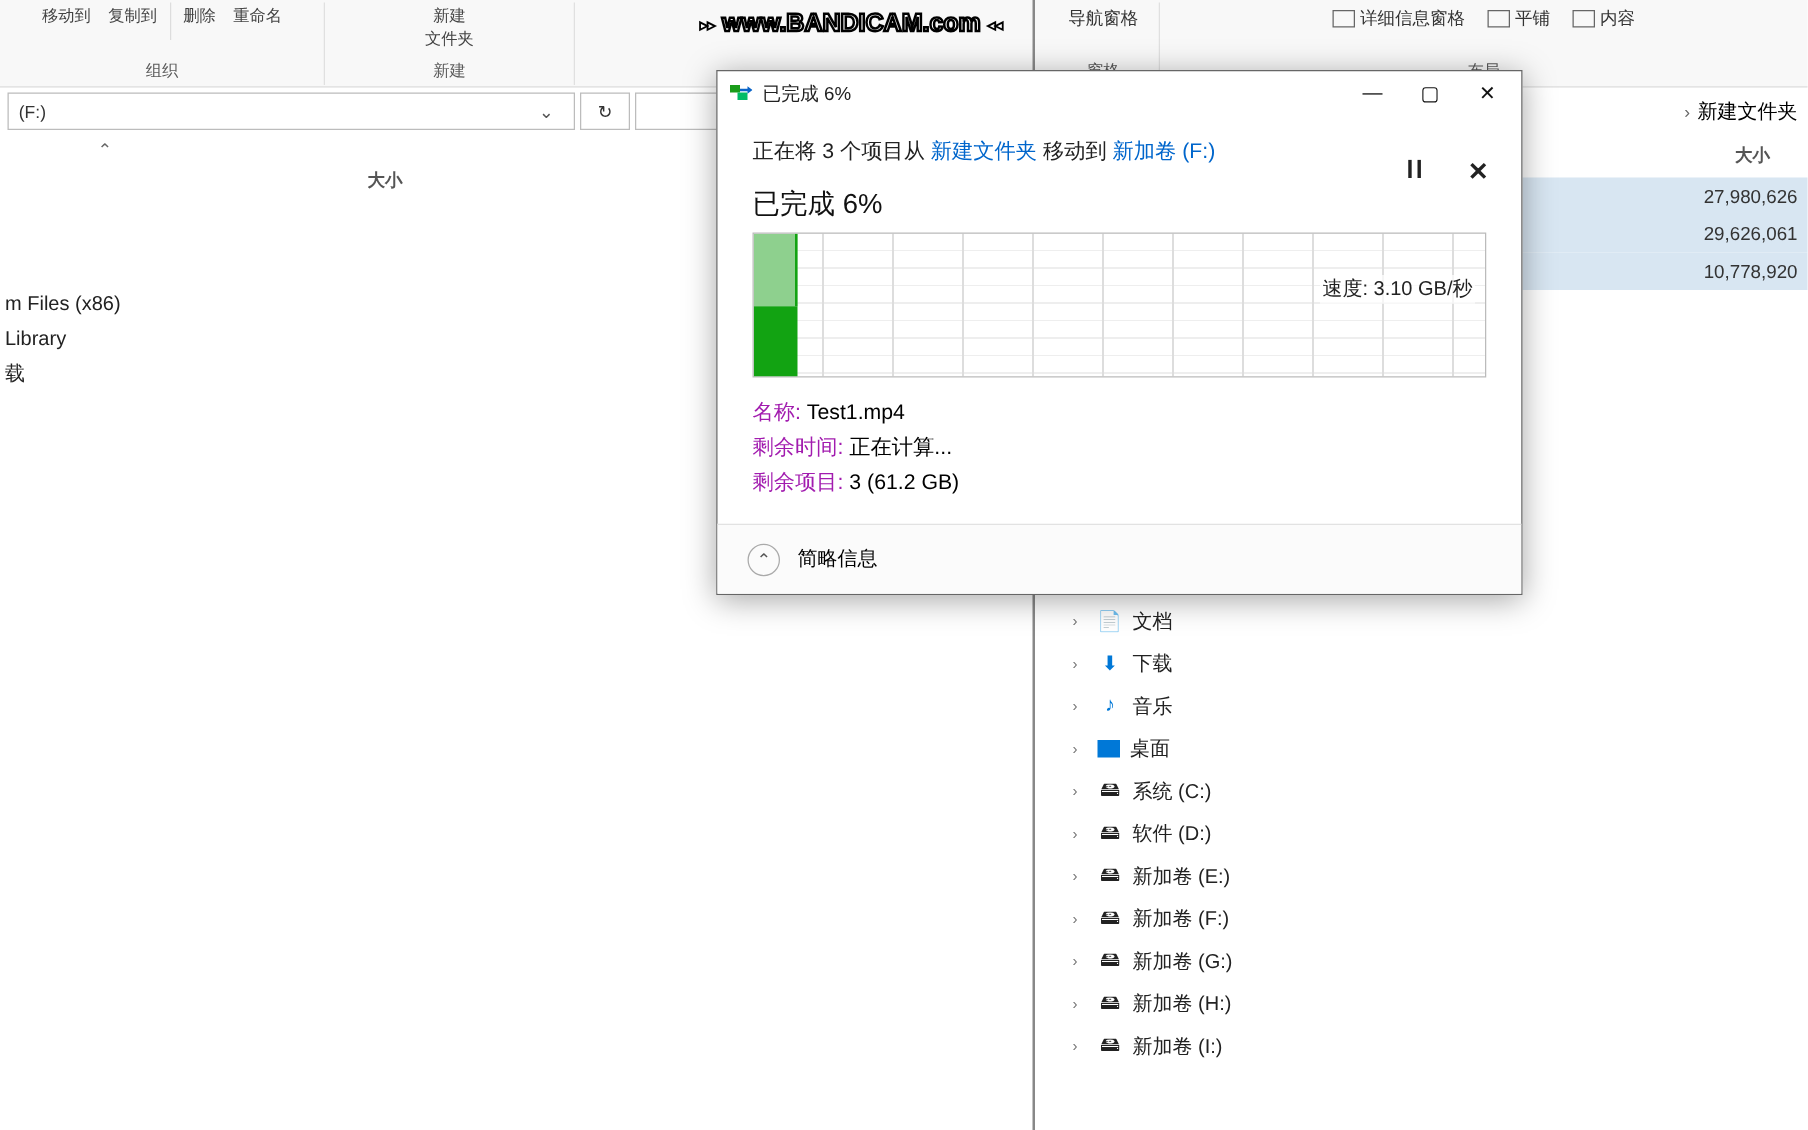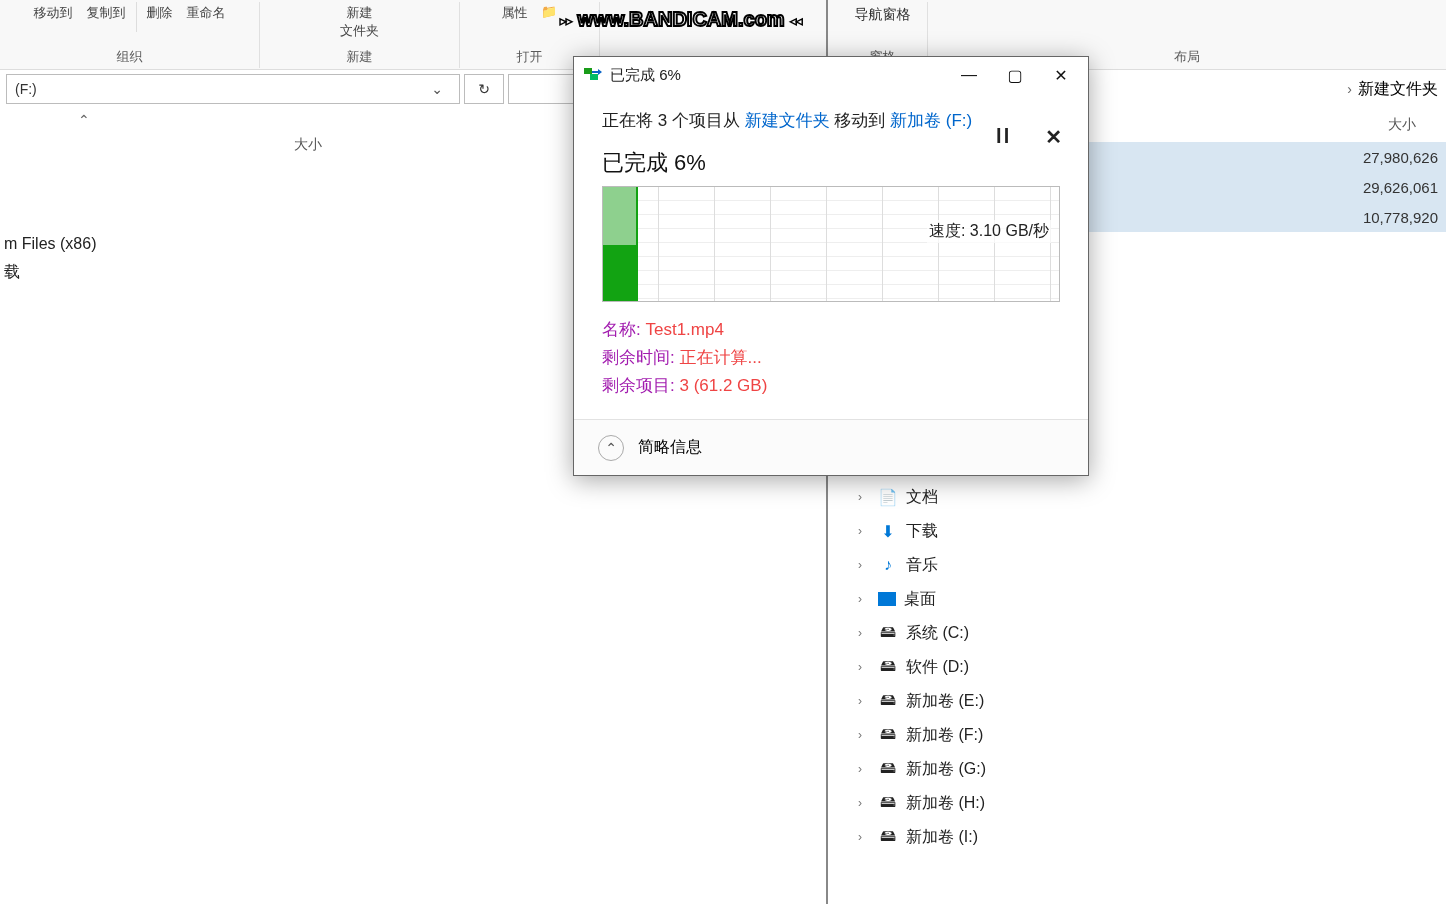--- a/index.html
+++ b/index.html
@@ -90,21 +90,21 @@
 
   
   .col-headers {
     display: flex;
     height: 34px;
     align-items: center;
     font-size: 14px;
     color: #555;
     padding-left: 8px;
   }
-  .col-h { padding: 0 10px; }
+  .col-h { padding: 0 10px; font-weight: bold; }
 
   
   .file-list { padding: 8px 0 0 0; }
   .file-item {
     height: 28px; line-height: 28px; padding-left: 4px;
     font-size: 16px; color: #222;
   }
 
   
   .right-ribbon-btn { display:flex; align-items:center; gap:4px; font-size:14px; color:#333; padding:4px 6px;}
@@ -133,21 +133,21 @@
   .tree-item {
     display:flex; align-items:center; height:34px; gap:8px; padding-left:20px;
   }
   .tree-exp { width:12px; color:#777; font-size:12px;}
   .tree-icon { width:20px; height:20px; display:inline-flex; align-items:center; justify-content:center;}
 
   
   .dialog {
     position:absolute;
     left:573px; top:56px;
-    width:516px; height:420px;
+    width:645px; height:420px;
     background:#fff;
     border:1px solid #666;
     box-shadow: 0 4px 24px rgba(0,0,0,0.35);
     z-index: 100;
   }
   .dlg-titlebar {
     height:36px; display:flex; align-items:center; padding:0 4px 0 10px;
     font-size:15px; color:#222;
   }
   .dlg-title-icon { width:18px; height:18px; margin-right:8px; }
@@ -167,21 +167,21 @@
       repeating-linear-gradient(to right, transparent 0, transparent 55px, #ddd 55px, #ddd 56px),
       repeating-linear-gradient(to bottom, transparent 0, transparent 13px, #eee 13px, #eee 14px);
     overflow:hidden;
   }
   .dlg-chart-top { position:absolute; left:0; top:0; width:35px; height:58px; background:#8ed08e; border-right:2px solid #12a312;}
   .dlg-chart-bot { position:absolute; left:0; top:58px; width:35px; height:58px; background:#12a312;}
   .dlg-speed { position:absolute; right:8px; top:33px; font-size:16px; color:#222; background:rgba(255,255,255,0.7); padding:1px 2px;margin-left:20px;}
 
   .dlg-details { margin-top:14px; font-size:17px; color:#222; line-height:28px;}
   .dlg-details .lbl { color:#a21caf;}
-  .dlg-details .val { color:#ef4444;}
+  .dlg-details .val { color:#000000;}
 
   .dlg-footer {
     position:absolute; left:0; bottom:0; right:0; height:56px;
     border-top:1px solid #e2e2e2;
     display:flex; align-items:center; padding:0 24px; gap:14px;
     background:#fbfbfb;
   }
   .dlg-collapse-btn {
     width:26px; height:26px; border:1px solid #aaa; border-radius:50%;
     display:flex; align-items:center; justify-content:center; font-size:14px; color:#555;
@@ -227,31 +227,20 @@
       </div>
       <div class="ribbon-label">组织</div>
     </div>
     <div class="ribbon-group" style="flex:0 0 200px;">
       <div class="ribbon-btns">
         <div class="ribbon-btn" style="white-space:pre-line;text-align:center;">新建
 文件夹</div>
       </div>
       <div class="ribbon-label">新建</div>
     </div>
-    <div class="ribbon-group" style="flex:0 0 140px;">
-      <div class="ribbon-btns">
-        <div class="ribbon-btn">
-            <span>属性</span>
-          </div>
-        <div class="ribbon-btn">
-          <span>📁</span>
-        </div>
-      </div>
-      <div class="ribbon-label">打开</div>
-    </div>
   </div>
 
   <div class="addr-row">
     <div class="addr-field" style="flex:0 0 454px;">
       <span>(F:)</span>
       <span class="dropdown-caret" style="margin-left:auto;">⌄</span>
     </div>
     <div class="refresh-btn">
       <span>↻</span>
     </div>
@@ -261,31 +250,46 @@
   <div class="caret-up">⌃</div>
 
   <div class="col-headers">
     <div class="col-h" style="margin-left:276px;">大小</div>
   </div>
 
   <div class="file-list">
     <div style="height:30px;"></div>
     <div style="height:30px;"></div>
     <div class="file-item">m Files (x86)</div>
+    <div class="file-item">Library</div>
     <div class="file-item">载</div>
   </div>
 </div>
 
 <div class="right-explorer">
   <div class="ribbon" style="padding-left:10px;">
     <div class="ribbon-group" style="flex:0 0 90px;">
       <div class="right-ribbon-btn">导航窗格</div>
       <div class="ribbon-label">窗格</div>
     </div>
     <div class="ribbon-group" style="flex:1; border-right:none;">
+      <div class="ribbon-btns" style="flex-wrap:wrap;">
+        <div class="right-ribbon-btn">
+            <span class="icon-sq"></span>
+            <span>详细信息窗格</span>
+          </div>
+        <div class="right-ribbon-btn">
+            <span class="icon-sq"></span>
+            <span>平铺</span>
+          </div>
+        <div class="right-ribbon-btn">
+            <span class="icon-sq"></span>
+            <span>内容</span>
+          </div>
+      </div>
       <div class="ribbon-label">布局</div>
     </div>
   </div>
 
   <div class="right-addr">
     <span style="flex:1"></span>
     <span class="chevron">›</span>
     <span style="font-size:16px;">新建文件夹</span>
   </div>
 

